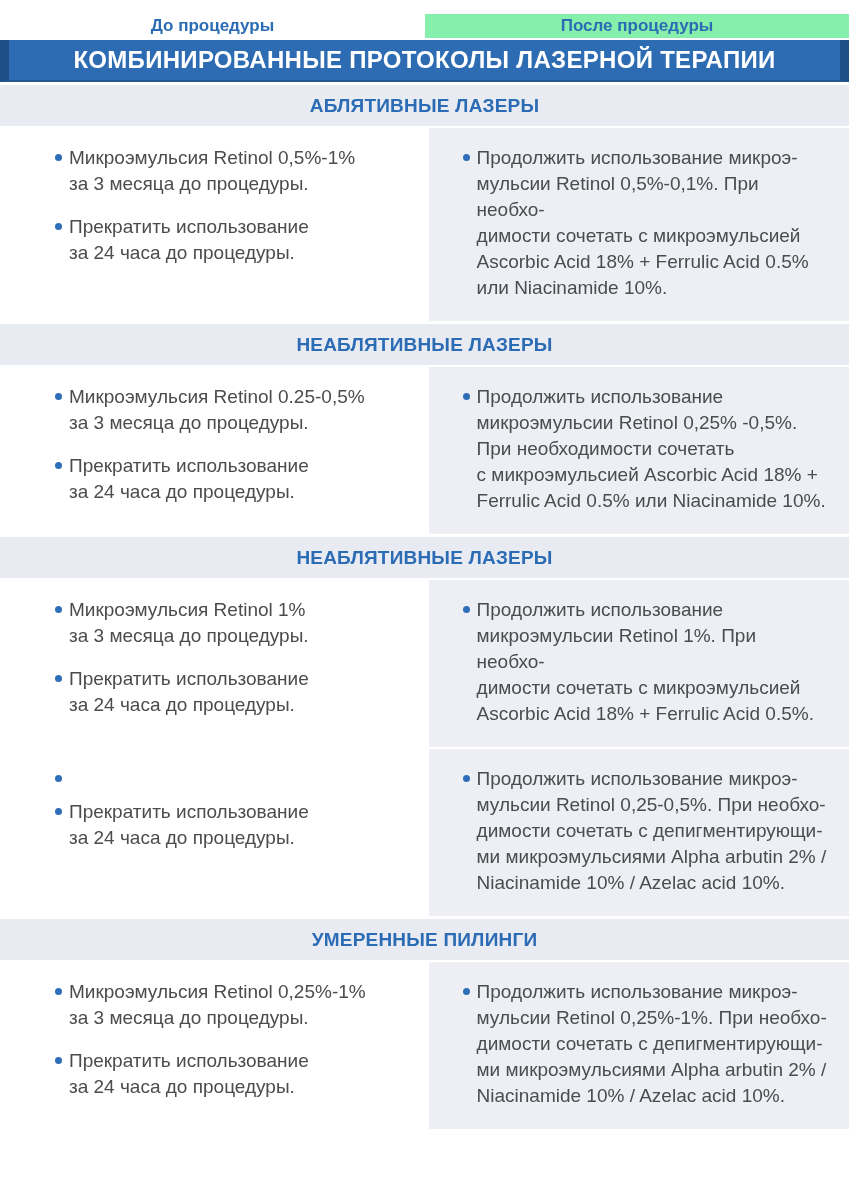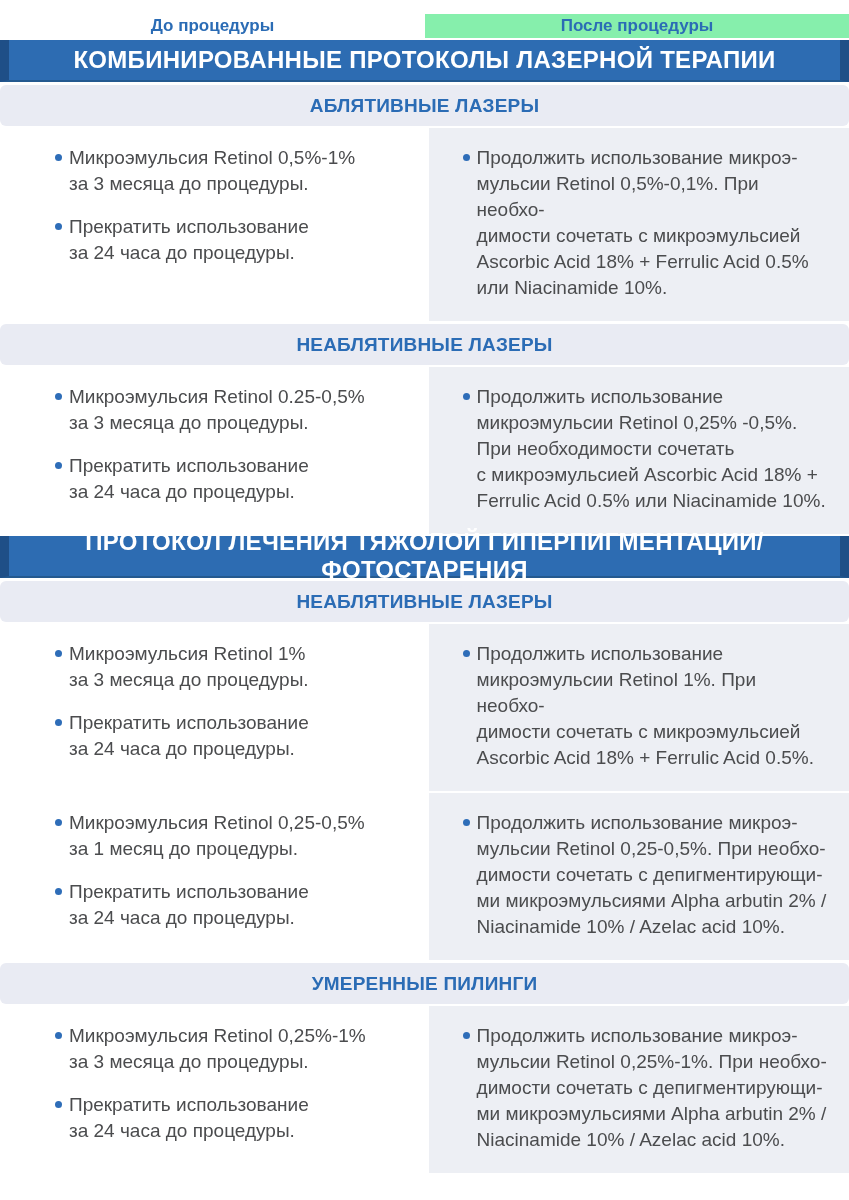--- a/index.html
+++ b/index.html
@@ -32,21 +32,20 @@
     text-align: center;
   }
 
   
   .subheader {
     height: 41px; margin-top: 3px;
     background: #e9ebf3;
     display: flex; align-items: center; justify-content: center;
     color: #2b6cb5; font-size: 19px; font-weight: 700; letter-spacing: 0.2px;
     text-align: center;
-    border-radius: 6px;
   }
 
   
   .content-row { display: flex; margin-top: 2px; }
   .cell { box-sizing: border-box; padding-top: 17px; padding-bottom: 12px; }
   .cell.before {
     width: 425px; background: #ffffff;
     padding-left: 55px; padding-right: 11px;
   }
   .cell.after {
@@ -133,21 +132,20 @@
         <span class="dot"></span>
         <span class="bullet-text">Продолжить использование
 микроэмульсии Retinol 0,25% -0,5%.
 При необходимости сочетать
 с микроэмульсией Ascorbic Acid 18% +
 Ferrulic Acid 0.5% или Niacinamide 10%.</span>
       </div>
     </div>
   </div>
 
-  <div class="banner">ПРОТОКОЛ ЛЕЧЕНИЯ ТЯЖОЛОЙ ГИПЕРПИГМЕНТАЦИИ/ФОТОСТАРЕНИЯ</div>
 
   <div class="subheader">НЕАБЛЯТИВНЫЕ ЛАЗЕРЫ</div>
   <div class="content-row row-3">
     <div class="cell before">
       <div class="bullet-item">
         <span class="dot"></span>
         <span class="bullet-text">Микроэмульсия Retinol 1%
 за 3 месяца до процедуры.</span>
       </div>
       <div class="bullet-item">
@@ -165,22 +163,20 @@
 Ascorbic Acid 18% + Ferrulic Acid 0.5%.</span>
       </div>
     </div>
   </div>
 
 
   <div class="content-row row-4">
     <div class="cell before">
       <div class="bullet-item">
         <span class="dot"></span>
-        <span class="bullet-text">Микроэмульсия Retinol 0,25-0,5%
-за 1 месяц до процедуры.</span>
       </div>
       <div class="bullet-item">
         <span class="dot"></span>
         <span class="bullet-text">Прекратить использование
 за 24 часа до процедуры.</span>
       </div>
     </div>
     <div class="cell after">
       <div class="bullet-item">
         <span class="dot"></span>

